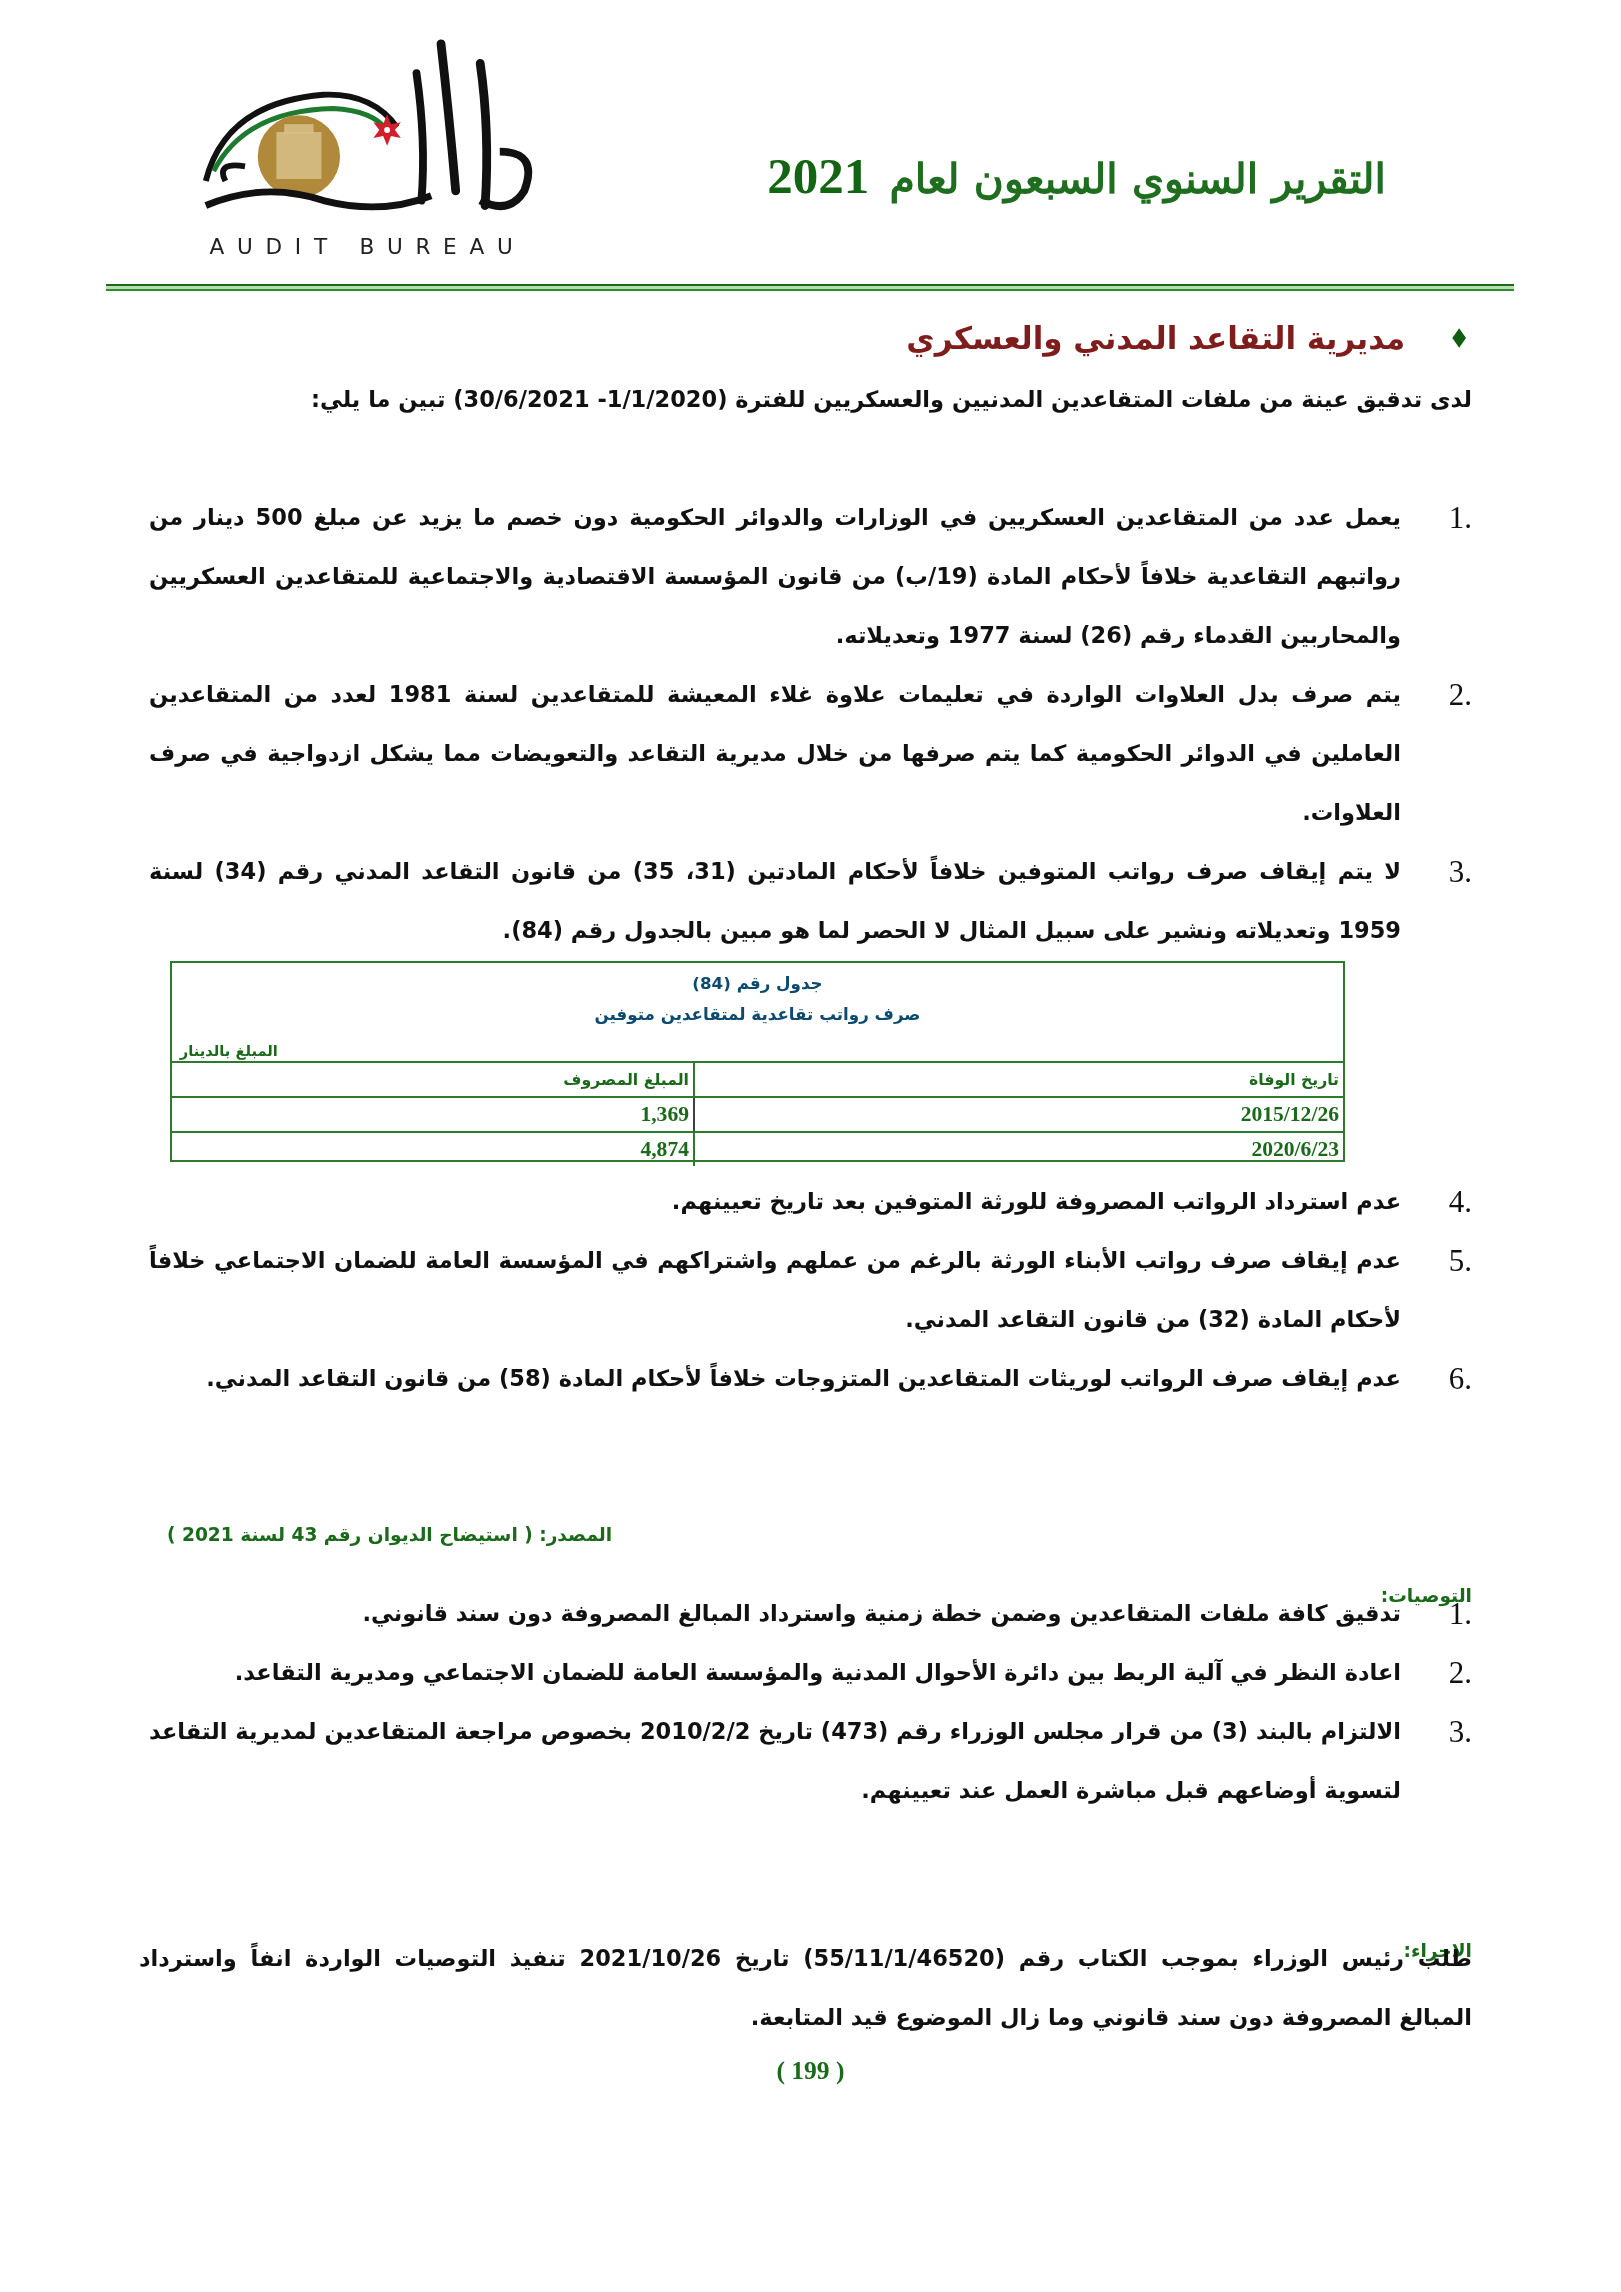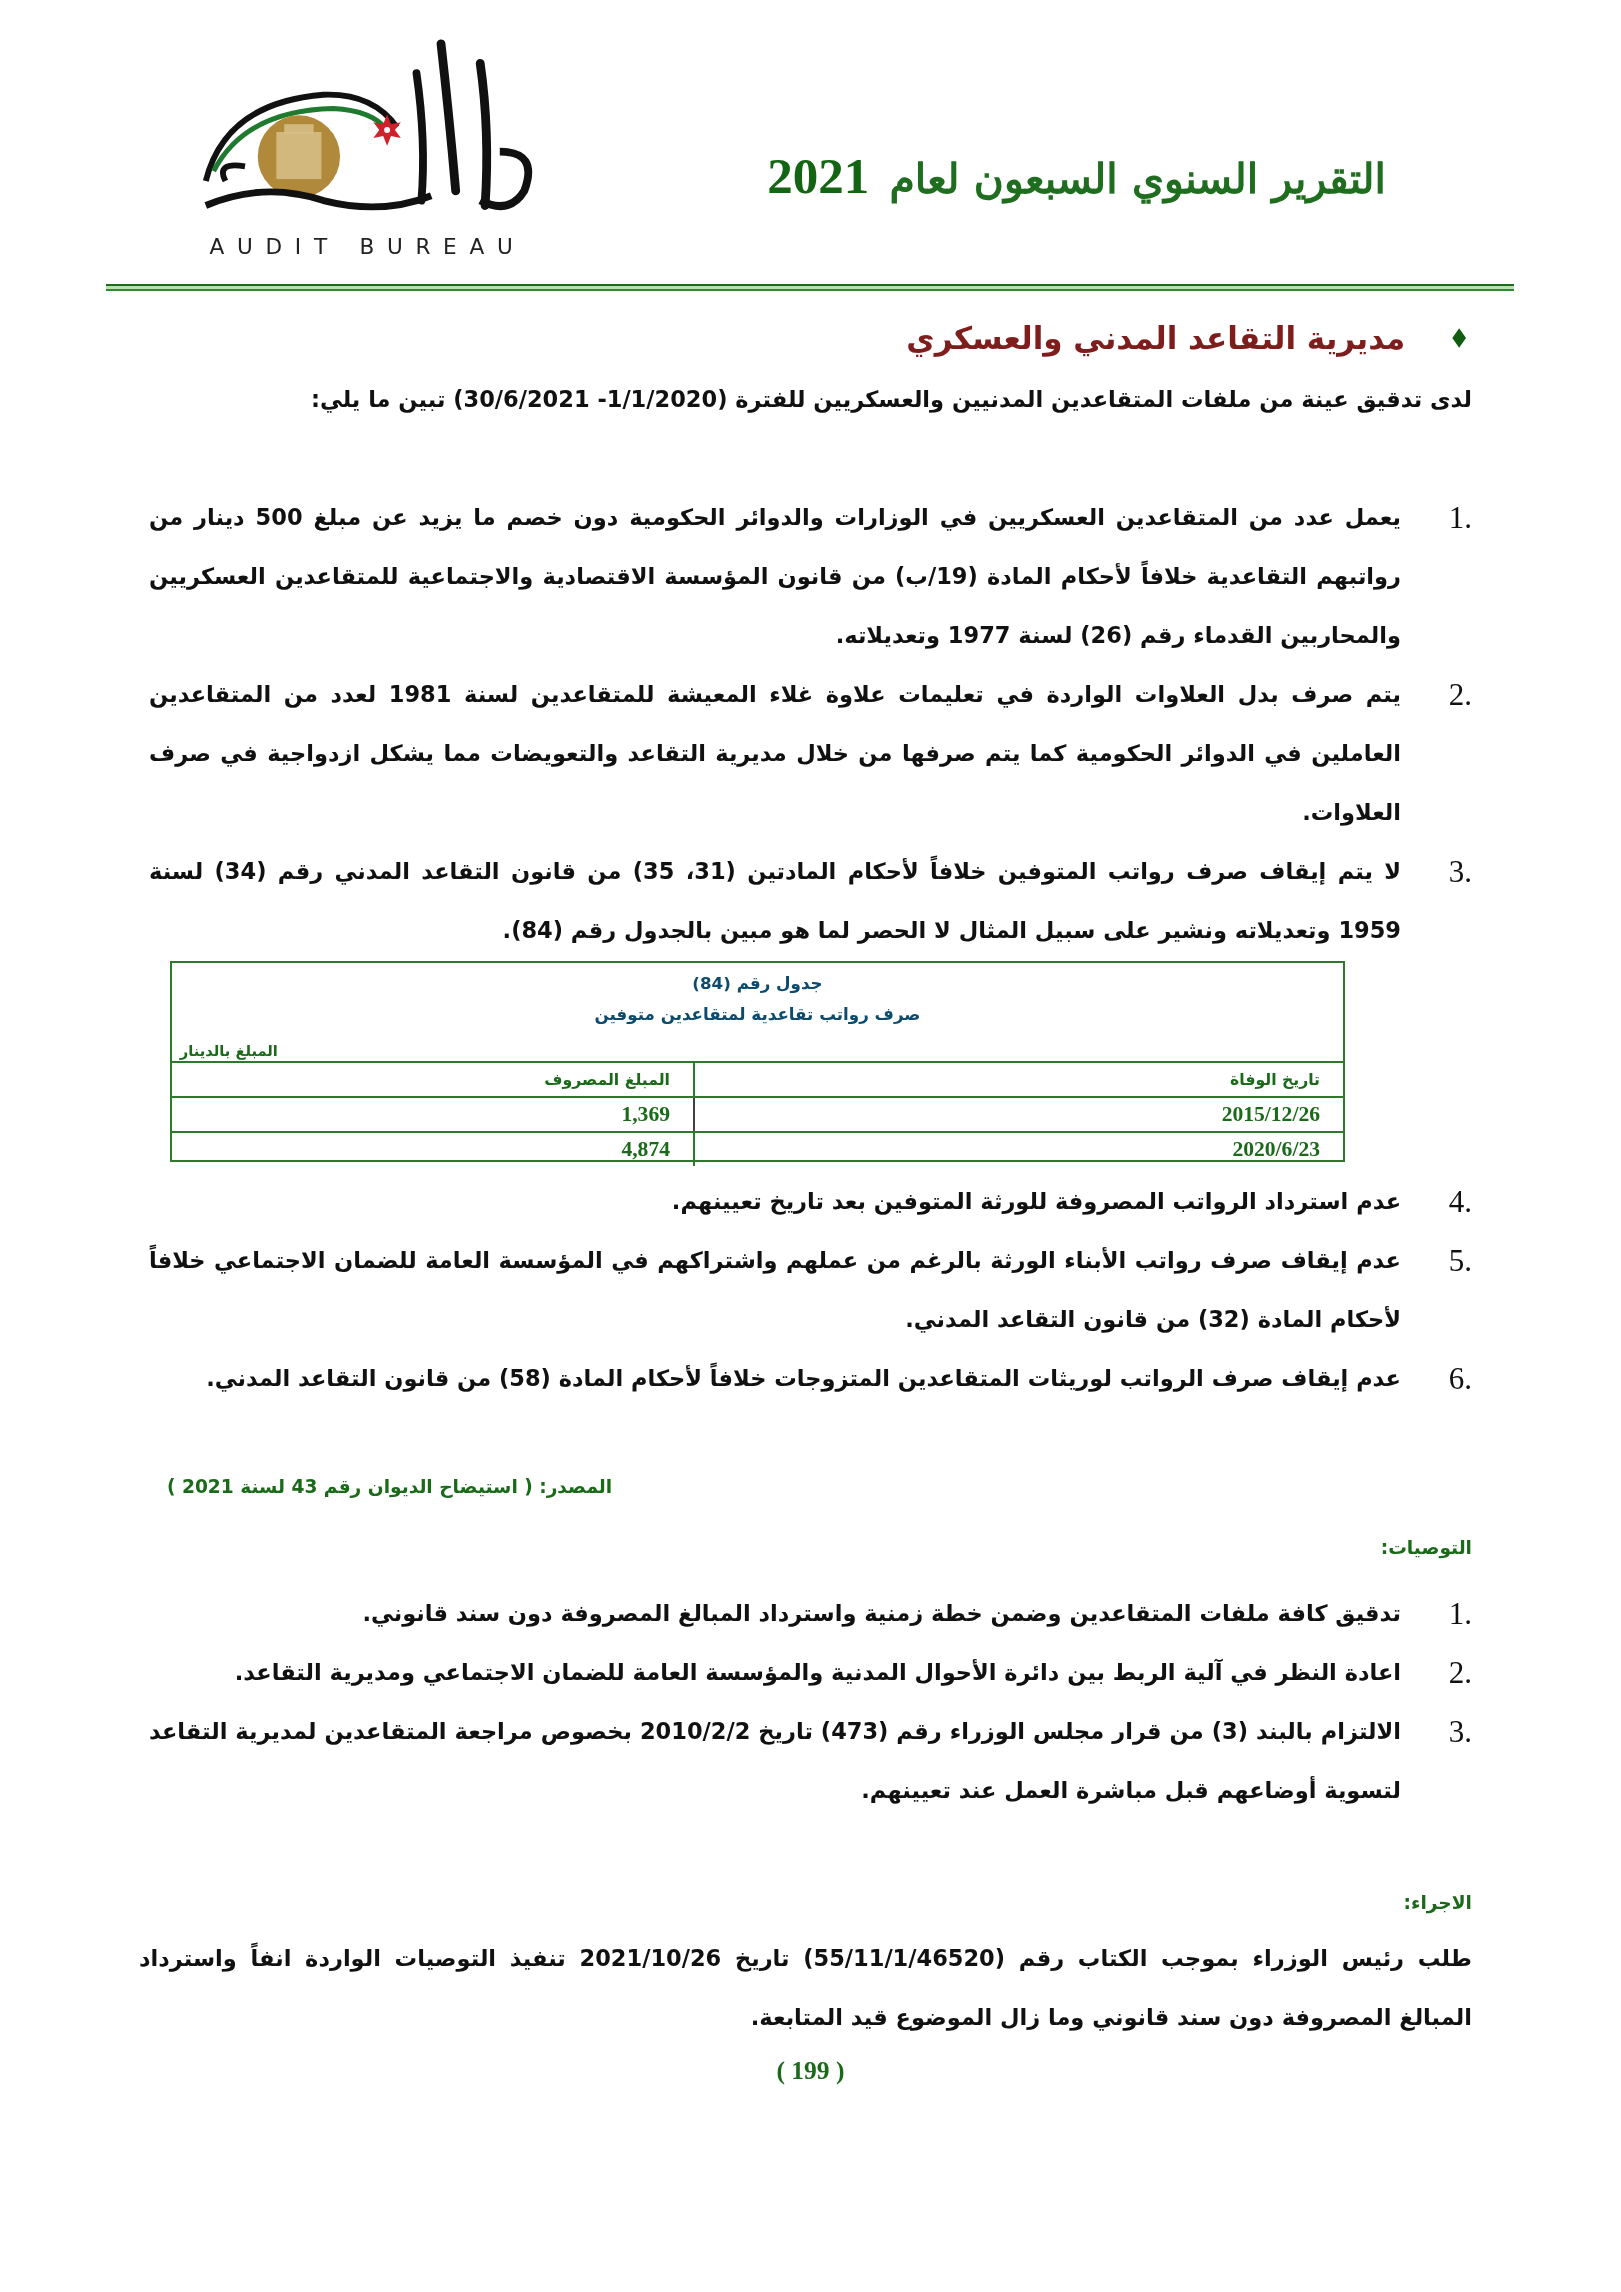--- a/index.html
+++ b/index.html
@@ -61,28 +61,28 @@
     .tbl-title, .tbl-sub {
       position: absolute; width: 100%; text-align: center;
       font-family: "DejaVu Sans", sans-serif; font-weight: bold; color: #0c4a6e;
     }
     .tbl-title { top: 9.8px; font-size: 16.7px; }
     .tbl-sub { top: 41px; font-size: 16.7px; }
     .tbl-unit { position: absolute; left: 7.8px; bottom: 2px; font-size: 14.7px; font-weight: bold; color: #1a6a1a; }
     .tbl-row { display: flex; height: 33px; border-bottom: 2px solid #2d7a2d; }
     .tbl-row:last-child { border-bottom: none; }
     .tbl-cell {
-      box-sizing: border-box; padding: 0 23px; display: flex; align-items: center; justify-content: flex-start;
+      box-sizing: border-box; padding: 0 4px; display: flex; align-items: center; justify-content: flex-start;
       font-weight: bold; color: #1a6a1a; font-size: 15.7px;
     }
     .tbl-cell.c1 { width: 523px; border-left: 2px solid #2d7a2d; }
     .tbl-cell.c2 { flex: 1; }
     .tbl-cell.val { font-family: "Liberation Serif", serif; font-size: 21.6px; }
 
-    .green-label { position: absolute; direction: rtl; font-weight: bold; color: #1a6a1a; font-family: "DejaVu Sans", sans-serif; }
+    .green-label { position: absolute; direction: rtl; font-weight: bold; color: #1a6a1a; font-family: "DejaVu Sans", sans-serif; margin-top: 48px; }
     .page-num {
       position: absolute; top: 2056px; left: 0; width: 100%; text-align: center;
       font-family: "Liberation Serif", serif; font-weight: bold; font-size: 25.5px; color: #1a6a1a; direction: ltr;
     }
   </style>
 </head>
 <body>
 
 <div class="page">
 

